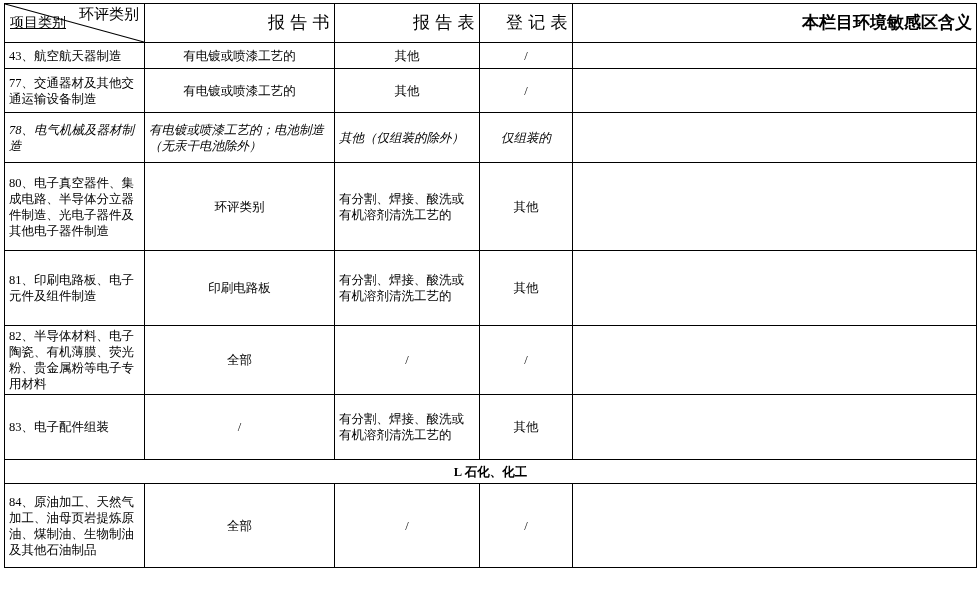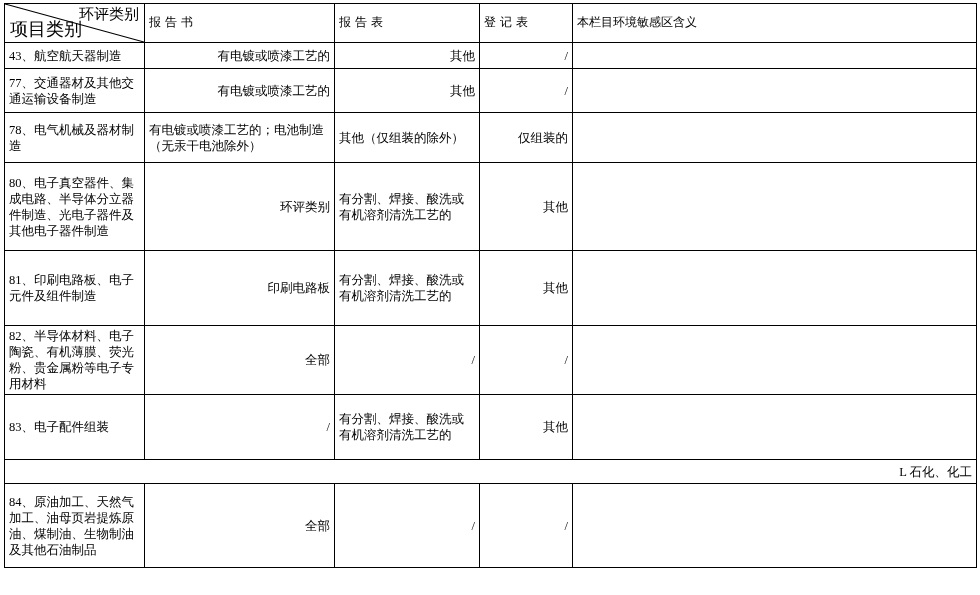--- a/index.html
+++ b/index.html
@@ -54,37 +54,39 @@
   td.corner .lbl-top {
     position: absolute;
     right: 5px;
     top: 1px;
     font-size: 15px;
     white-space: nowrap;
   }
   td.corner .lbl-bot {
     position: absolute;
     left: 5px;
-    bottom: 1px;
-    font-size: 18px;
+    bottom: 10px;
+    font-size: 14px;
     white-space: nowrap;
+    text-decoration: underline;
   }
   td.hdr {
-    text-align: left;
-    font-size: 12px;
+    text-align: right;
+    font-size: 17px;
     letter-spacing: 0.5px;
   }
   td.hdr.wide {
     letter-spacing: 0;
+    font-weight: bold;
   }
-  td.center { text-align: right; }
+  td.center { text-align: center; }
   td.left { text-align: left; }
   td.sec {
-    text-align: right;
-    font-weight: normal;
+    text-align: center;
+    font-weight: bold;
     padding: 2px 6px;
   }
 </style>
 </head>
 <body>
 
 <div id="sheet">
   <table class="eia">
     <colgroup>
       <col class="c0">
@@ -114,21 +116,21 @@
           <td class="center">/</td>
           <td class="left"></td>
         </tr>
         <tr style="height: 44px;">
           <td class="left">77、交通器材及其他交通运输设备制造</td>
           <td class="center">有电镀或喷漆工艺的</td>
           <td class="center">其他</td>
           <td class="center">/</td>
           <td class="left"></td>
         </tr>
-        <tr style="height: 50px;">
+        <tr style="height: 50px; font-style: italic;">
           <td class="left">78、电气机械及器材制造</td>
           <td class="left">有电镀或喷漆工艺的；电池制造（无汞干电池除外）</td>
           <td class="left">其他（仅组装的除外）</td>
           <td class="center">仅组装的</td>
           <td class="left"></td>
         </tr>
         <tr style="height: 88px;">
           <td class="left">80、电子真空器件、集成电路、半导体分立器件制造、光电子器件及其他电子器件制造</td>
           <td class="center">环评类别</td>
           <td class="left">有分割、焊接、酸洗或有机溶剂清洗工艺的</td>

